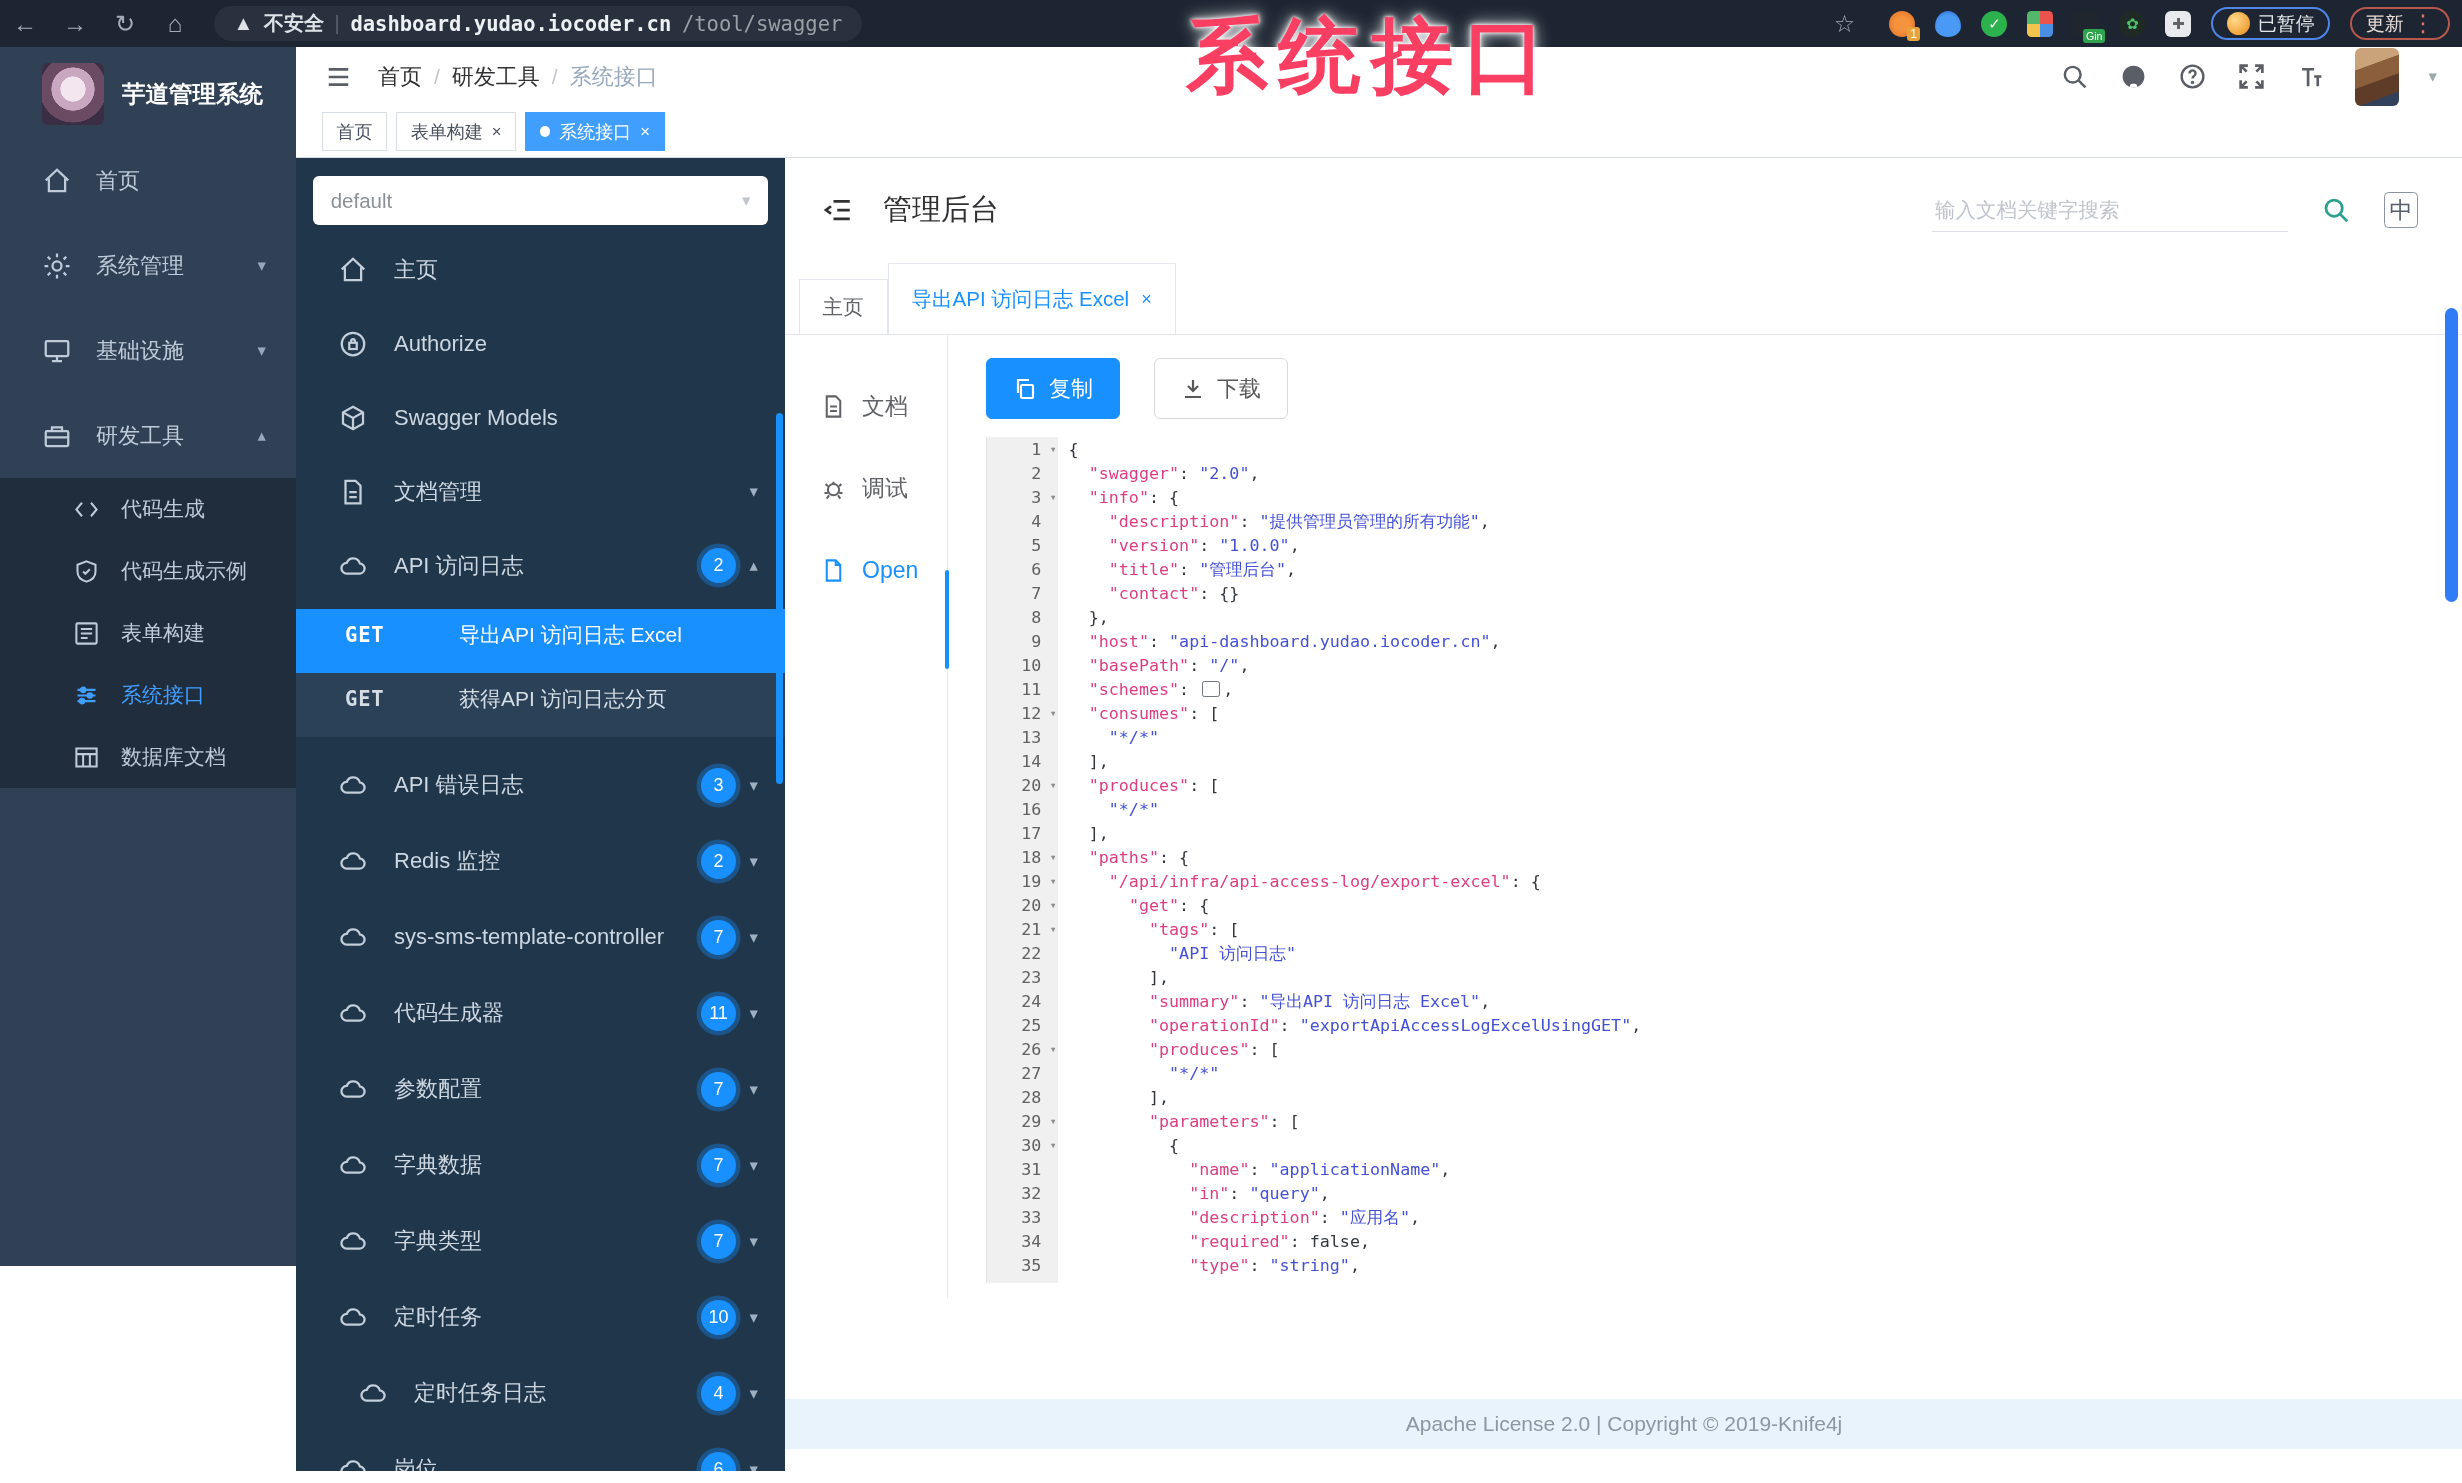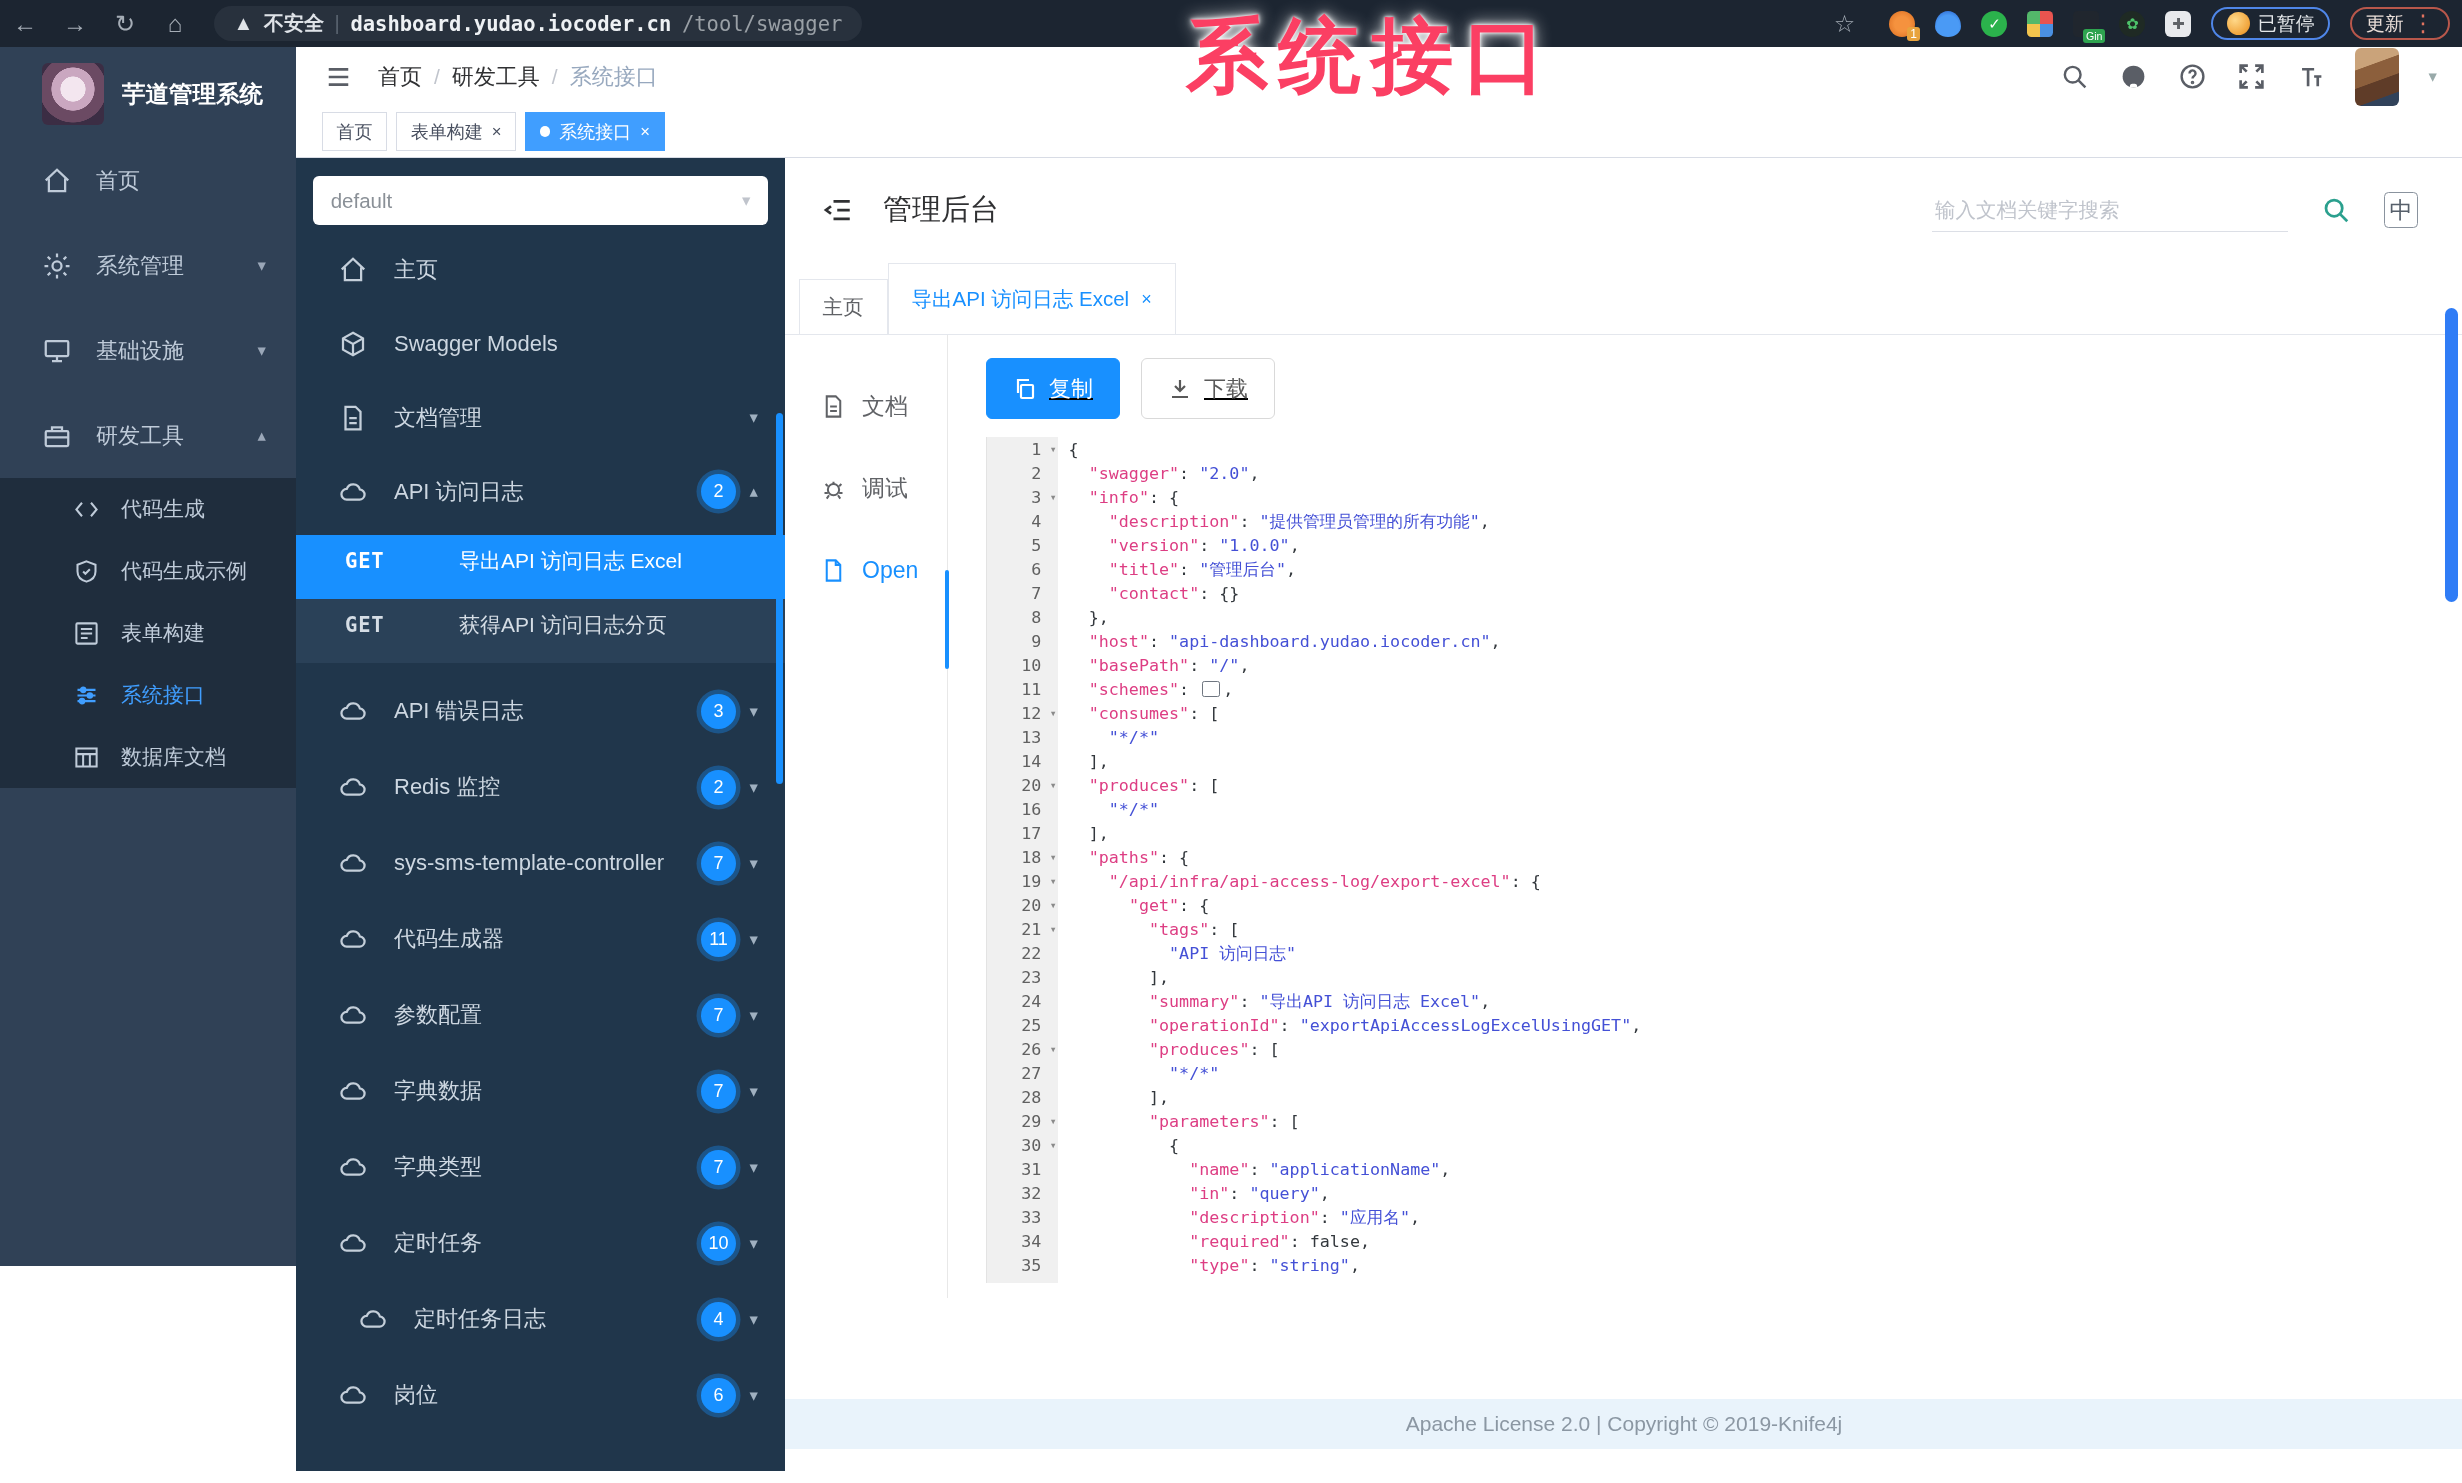--- a/index.html
+++ b/index.html
@@ -116,21 +116,21 @@
   .doc-tab .x { font-size:18px; }
   #doc-body { display:flex; height:963px; }
   #mini-col { width:163px; border-right:0.8px solid #e8e8e8; padding-top:30px; position:relative; }
   .mini-tab { height:82px; display:flex; align-items:center; gap:15px; padding-left:35px;
               font-size:23px; color:#606266; cursor:pointer; }
   .mini-tab .ic { width:27px; height:27px; }
   .mini-tab.active { color:#1890ff; }
   #mini-indicator { position:absolute; right:-2.3px; top:235px; width:4.5px; height:99px;
                     background:#1890ff; border-radius:2.3px; }
   #editor-wrap { flex:1; padding:23px 0 0 38px; }
-  #btn-row { display:flex; gap:21px; margin-bottom:18px;text-decoration:underline; }
+  #btn-row { display:flex; gap:34px; margin-bottom:18px; }
   .k-btn { height:61px; display:flex; align-items:center; gap:12px; padding:0 26px; font-size:22px;
            border-radius:6px; cursor:pointer; }
   .k-btn.primary { background:#1890ff; color:#fff; border:0.8px solid #1890ff; }
   .k-btn.plain { background:#fff; color:#595959; border:1.5px solid #d9d9d9; }
   .k-btn .ic { width:24px; height:24px; }
   #editor { display:flex; height:846px; overflow:hidden; border-left:0.8px solid #e3e3e3; }
   #gutter { width:71px; background:#f0f0f0; color:#616161; text-align:right;
             font-family:"DejaVu Sans Mono", monospace; font-size:16.7px; flex:none; }
   .gut-line { height:24px; line-height:24px; padding-right:16.7px; position:relative; }
   .gut-line .fold { position:absolute; right:1.5px; top:0; font-size:11.4px; color:#8a8a8a; }
@@ -356,20 +356,30 @@
           <span class="ic">
             <svg viewBox="0 0 24 24" fill="none" stroke="currentColor" stroke-width="1.8">
               <path d="M3 11.5L12 3l9 8.5M5.5 10v10h13V10"></path>
             </svg>
           </span>
           <span class="lab">主页</span>
         </div>
         <div class="sw-item">
           <span class="ic">
             <svg viewBox="0 0 24 24" fill="none" stroke="currentColor" stroke-width="1.8">
+              <circle cx="12" cy="12" r="9"></circle>
+              <rect x="9" y="11" width="6" height="5"></rect>
+              <path d="M10.5 11V9.5a1.5 1.5 0 0 1 3 0V11"></path>
+            </svg>
+          </span>
+          <span class="lab">Authorize</span>
+        </div>
+        <div class="sw-item">
+          <span class="ic">
+            <svg viewBox="0 0 24 24" fill="none" stroke="currentColor" stroke-width="1.8">
               <path d="M12 3l8 4.5v9L12 21l-8-4.5v-9z M4 7.5l8 4.5 8-4.5 M12 12v9"></path>
             </svg>
           </span>
           <span class="lab">Swagger Models</span>
         </div>
         <div class="sw-item">
           <span class="ic">
             <svg viewBox="0 0 24 24" fill="none" stroke="currentColor" stroke-width="1.8">
               <path d="M6 3h8l4 4v14H6z"></path>
               <path d="M9 12h6M9 16h6"></path>

